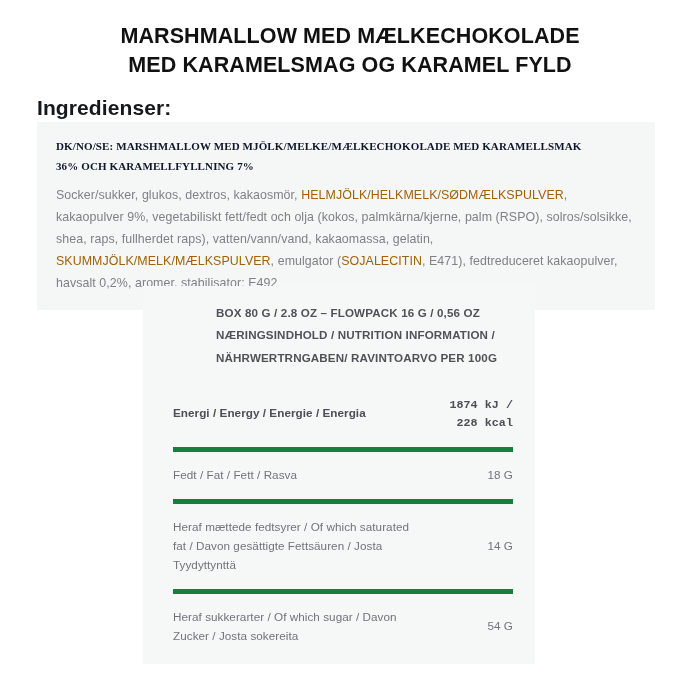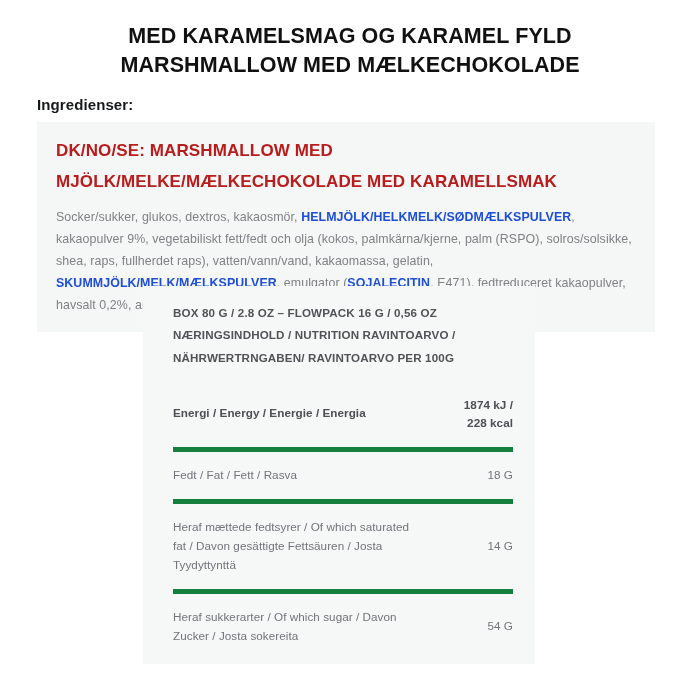--- a/index.html
+++ b/index.html
@@ -29,71 +29,73 @@
   }
   .product-title .title-line {
     display: block;
     white-space: nowrap;
   }
 
   
   .section-heading {
     margin: 0;
     padding: 17px 0 0 37px;
-    font-size: 15px;
+    font-size: 21px;
     font-weight: bold;
     color: #16181a;
     letter-spacing: 0.1px;
   }
 
   
   .ingredients-panel {
     position: absolute;
     left: 37px;
     top: 122px;
     width: 618px;
     background: #f5f6f6;
     box-sizing: border-box;
     padding: 14px 20px 15px 19px;
   }
   .ingredients-head {
-    font-size: 17px;
+    font-size: 11px;
     font-weight: bold;
-    color: #b91c1c;
+    color: #0f172a;
     line-height: 1.82;
     letter-spacing: 0.12px;
+    font-family: Liberation Serif, serif;
   }
   .ingredients-body {
     margin-top: 9px;
     font-size: 12.4px;
     color: #7e8285;
     line-height: 1.77;
     letter-spacing: 0.08px;
   }
   .ingredients-body b {
-    color: #1d4ed8;
-    font-weight: bold;
+    color: #a16207;
+    font-weight: normal;
   }
 
   
   .nutrition-panel {
     position: absolute;
     left: 143px;
     top: 286px;
     width: 392px;
     background: #f6f7f7;
     box-sizing: border-box;
     padding: 16px 22px 4px 30px;
   }
   .nutrition-head {
     font-size: 11.6px;
     font-weight: bold;
     color: #4f5356;
     line-height: 1.92;
     letter-spacing: 0.15px;
+    margin-left: 43px;
   }
   .nutrition-head .head-line { display: block; }
 
   .nutrition-table {
     width: 100%;
     border-collapse: collapse;
     margin-top: 14px;
   }
   .nutrition-table tr + tr > td {
     border-top: 5px solid #15803d;
@@ -118,44 +120,45 @@
   .nutrition-table tr.energy-row td {
     font-weight: bold;
     color: #4c5054;
     padding-top: 13px;
     padding-bottom: 15px;
   }
   .nutrition-table tr.energy-row td.value-cell {
     color: #4c5054;
     line-height: 1.55;
   }
-  .value-cell .val-line { display: block; }
+  .value-cell .val-line { display: block; font-family: Liberation Mono, monospace; }
 </style>
 </head>
 <body>
 
 <h1 class="product-title">
+  <span class="title-line">MARSHMALLOW MED MÆLKECHOKOLADE</span>
   <span class="title-line">MED KARAMELSMAG OG KARAMEL FYLD</span>
-  <span class="title-line">MARSHMALLOW MED MÆLKECHOKOLADE</span>
 </h1>
 
 <h2 class="section-heading">Ingredienser:</h2>
 
 <section class="ingredients-panel">
   <div class="ingredients-head">
     <span>DK/NO/SE: MARSHMALLOW MED MJÖLK/MELKE/MÆLKECHOKOLADE MED KARAMELLSMAK</span>
     <br>
+    <span>36% OCH KARAMELLFYLLNING 7%</span>
   </div>
   <div class="ingredients-body">Socker/sukker, glukos, dextros, kakaosmör, <b>HELMJÖLK/HELKMELK/SØDMÆLKSPULVER</b>, kakaopulver 9%, vegetabiliskt fett/fedt och olja (kokos, palmkärna/kjerne, palm (RSPO), solros/solsikke, shea, raps, fullherdet raps), vatten/vann/vand, kakaomassa, gelatin, <b>SKUMMJÖLK/MELK/MÆLKSPULVER</b>, emulgator (<b>SOJALECITIN</b>, E471), fedtreduceret kakaopulver, havsalt 0,2%, aromer, stabilisator: E492</div>
 </section>
 
 <section class="nutrition-panel">
   <div class="nutrition-head">
     <span class="head-line">BOX 80 G / 2.8 OZ – FLOWPACK 16 G / 0,56 OZ</span>
-    <span class="head-line">NÆRINGSINDHOLD / NUTRITION RAVINTOARVO /</span>
+    <span class="head-line">NÆRINGSINDHOLD / NUTRITION INFORMATION /</span>
     <span class="head-line">NÄHRWERTRNGABEN/ RAVINTOARVO PER 100G</span>
   </div>
   <table class="nutrition-table">
     <tbody>
         <tr class="energy-row">
           <td class="label-cell">Energi / Energy / Energie / Energia</td>
           <td class="value-cell">
             <span class="val-line">1874 kJ /</span>
             <span class="val-line">228 kcal</span>
           </td>

